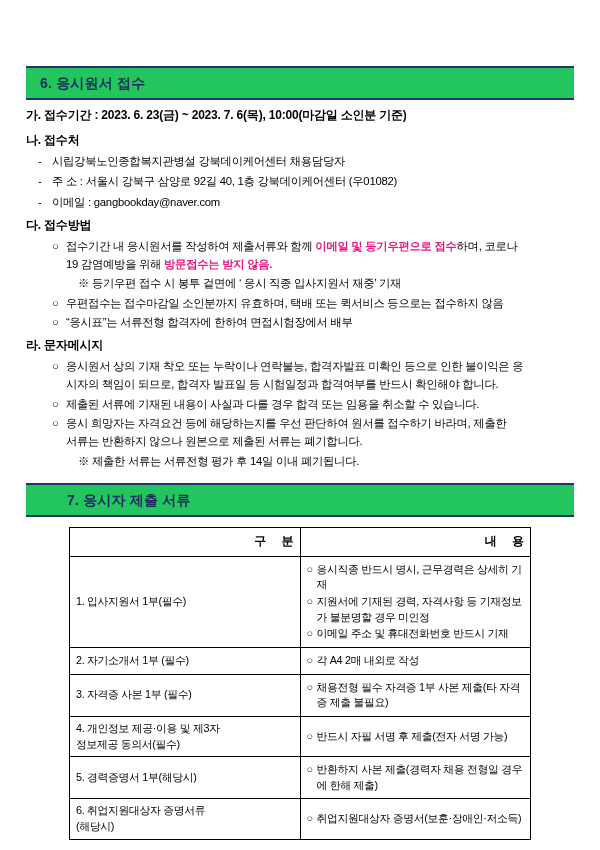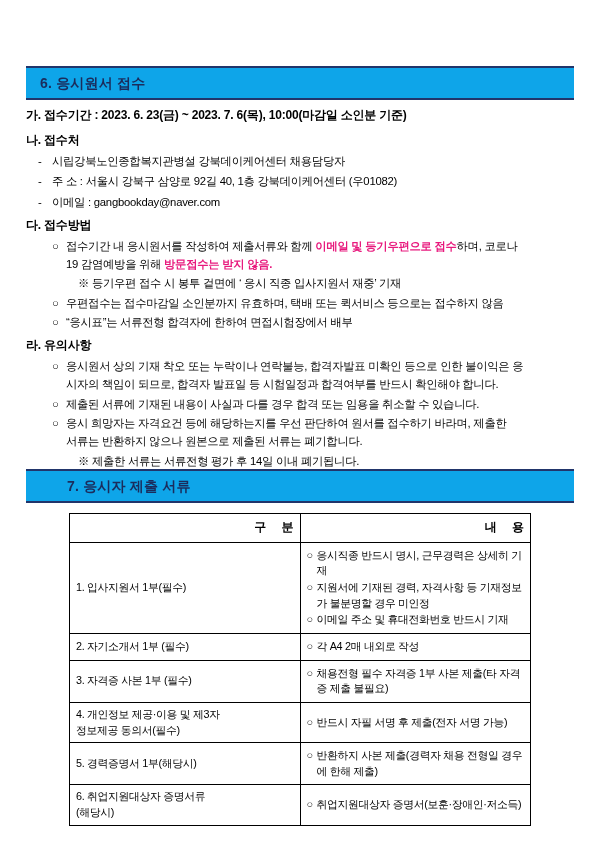--- a/index.html
+++ b/index.html
@@ -23,30 +23,31 @@
     padding: 0;
     box-sizing: border-box;
     overflow: hidden;
   }
   .inner {
     padding: 66px 26px 0 26px;
   }
 
   
   .section-bar {
-    background: #0ea5e9;
+    background: #22c55e;
     border-top: 2px solid #21356b;
     border-bottom: 2px solid #21356b;
     padding: 5px 0 5px 14px;
     font-weight: bold;
     font-size: 14px;
     color: #1b2c5c;
     letter-spacing: 0.2px;
   }
   .section-bar.second {
+    margin-top: 14px;
     padding-left: 41px;
   }
 
   
   .block {
   }
   .lvl1 {
     font-weight: bold;
     font-size: 12px;
     margin-top: 7px;
@@ -176,21 +177,21 @@
       <div class="lvl3">
         <span class="marker">○</span>
         <span>우편접수는 접수마감일 소인분까지 유효하며, 택배 또는 퀵서비스 등으로는 접수하지 않음</span>
       </div>
 
       <div class="lvl3">
         <span class="marker">○</span>
       </div>
       <div class="cont">“응시표”는 서류전형 합격자에 한하여 면접시험장에서 배부</div>
 
-      <div class="lvl1">라. 유의사항</div>
+      <div class="lvl1">라. 문자메시지</div>
 
       <div class="lvl3">
         <span class="marker">○</span>
         <span>응시원서 상의 기재 착오 또는 누락이나 연락불능, 합격자발표 미확인 등으로 인한 불이익은 응</span>
       </div>
       <div class="cont">시자의 책임이 되므로, 합격자 발표일 등 시험일정과 합격여부를 반드시 확인해야 합니다.</div>
 
       <div class="lvl3">
         <span class="marker">○</span>
         <span>제출된 서류에 기재된 내용이 사실과 다를 경우 합격 또는 임용을 취소할 수 있습니다.</span>

